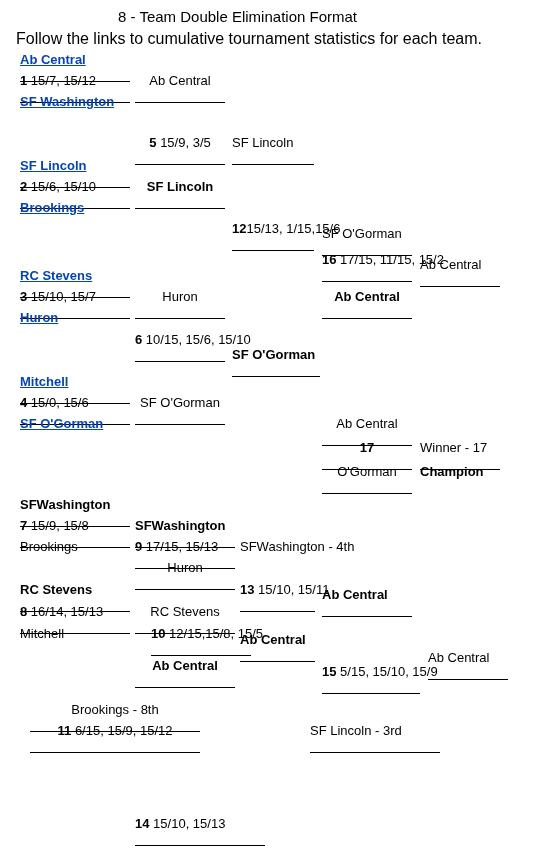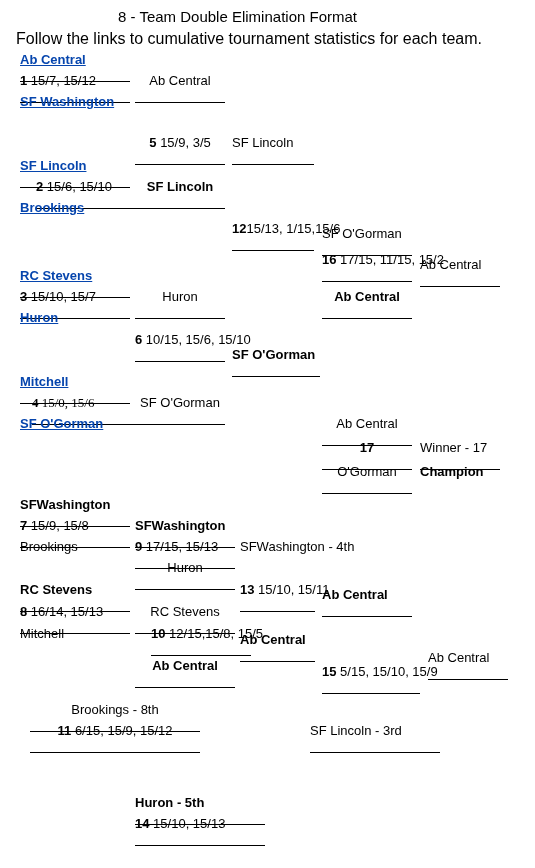--- a/index.html
+++ b/index.html
@@ -48,29 +48,29 @@
 <div class="page">
 
 <div class="title" style="left:118px; top:8px;">8 - Team Double Elimination Format</div>
 <div class="subtitle" style="left:16px; top:30px;">Follow the links to cumulative tournament statistics for each team.</div>
 
 <div class="cell bb link bold" style="left:20px; top:52px; width:110px;">Ab Central</div>
 <div class="cell bb" style="left:20px; top:73px; width:110px;"><span class="bold">1</span> <span>15/7, 15/12</span></div>
 <div class="cell link bold" style="left:20px; top:94px;text-align:right;">SF Washington</div>
 
 <div class="cell bb link bold" style="left:20px; top:158px; width:110px;">SF Lincoln</div>
-<div class="cell bb" style="left:36px; top:179px; width:110px;"><span class="bold">2</span> <span>15/6, 15/10</span></div>
+<div class="cell bb" style="left:20px; top:179px; width:110px;"><span class="bold">2</span> <span>15/6, 15/10</span></div>
 <div class="cell link bold" style="left:20px; top:200px;">Brookings</div>
 
 <div class="cell bb link bold" style="left:20px; top:268px; width:110px;">RC Stevens</div>
 <div class="cell bb" style="left:20px; top:289px; width:110px;"><span class="bold">3</span> <span>15/10, 15/7</span></div>
 <div class="cell link bold" style="left:20px; top:310px;">Huron</div>
 
 <div class="cell bb link bold" style="left:20px; top:374px; width:110px;">Mitchell</div>
-<div class="cell bb" style="left:32px; top:395px; width:110px;font-family:Liberation Serif, serif;"><span class="bold">4</span> <span>15/0, 15/6</span></div>
+<div class="cell bb" style="left:20px; top:395px; width:110px;"><span class="bold">4</span> <span>15/0, 15/6</span></div>
 <div class="cell link bold" style="left:20px; top:416px;">SF O'Gorman</div>
 
 <div class="cell bb center" style="left:135px; top:73px; width:90px;">Ab Central</div>
 <div class="cell bb center" style="left:135px; top:135px; width:90px;"><span class="bold">5</span> <span>15/9, 3/5</span></div>
 <div class="cell bb bold center" style="left:135px; top:179px; width:90px;">SF Lincoln</div>
 
 <div class="cell bb center" style="left:135px; top:289px; width:90px;">Huron</div>
 <div class="cell bb center" style="left:135px; top:332px; width:90px;"><span class="bold">6</span> <span>10/15, 15/6, 15/10</span></div>
 <div class="cell bb center" style="left:135px; top:395px; width:90px;">SF O'Gorman</div>
 
@@ -113,17 +113,16 @@
 
 <div class="cell bb bold" style="left:322px; top:587px; width:90px;">Ab Central</div>
 <div class="cell bb center" style="left:322px; top:644px; width:98px;margin-top:20px;"><span class="bold">15</span> <span>5/15, 15/10, 15/9</span></div>
 <div class="cell bb" style="left:428px; top:650px; width:80px;">Ab Central</div>
 
 <div class="cell bb center" style="left:30px; top:702px; width:170px;">Brookings - 8th</div>
 <div class="cell bb center" style="left:30px; top:723px; width:170px;"><span class="bold">11</span> <span>6/15, 15/9, 15/12</span></div>
 
 <div class="cell bb" style="left:310px; top:723px; width:130px;">SF Lincoln - 3rd</div>
 
-<div class="cell bb bold" style="left:135px; top:795px; width:130px;">Huron - 5th</div>
 <div class="cell bb" style="left:135px; top:816px; width:130px;"><span class="bold">14</span> <span>15/10, 15/13</span></div>
 <div class="cell bb" style="left:135px; top:882px; width:130px;">RC Stevens - 6th</div>
 
 </div>
 
 </body></html>

